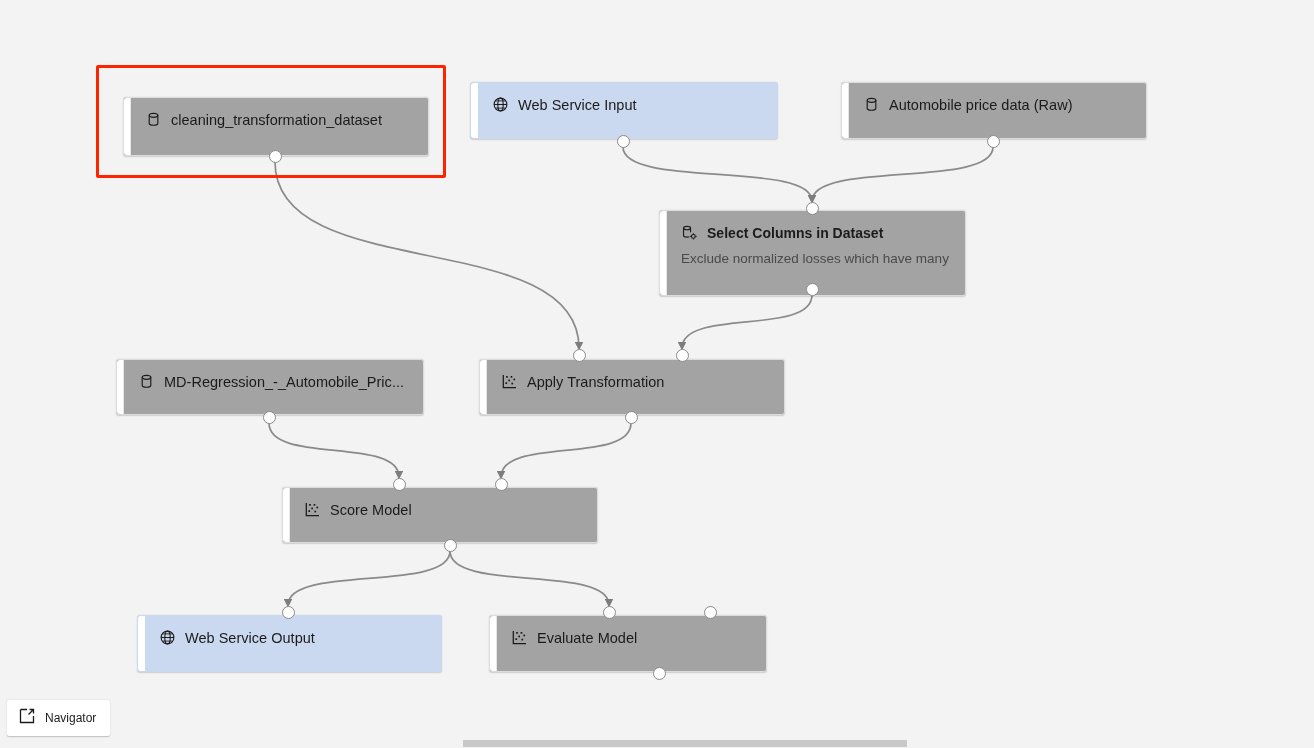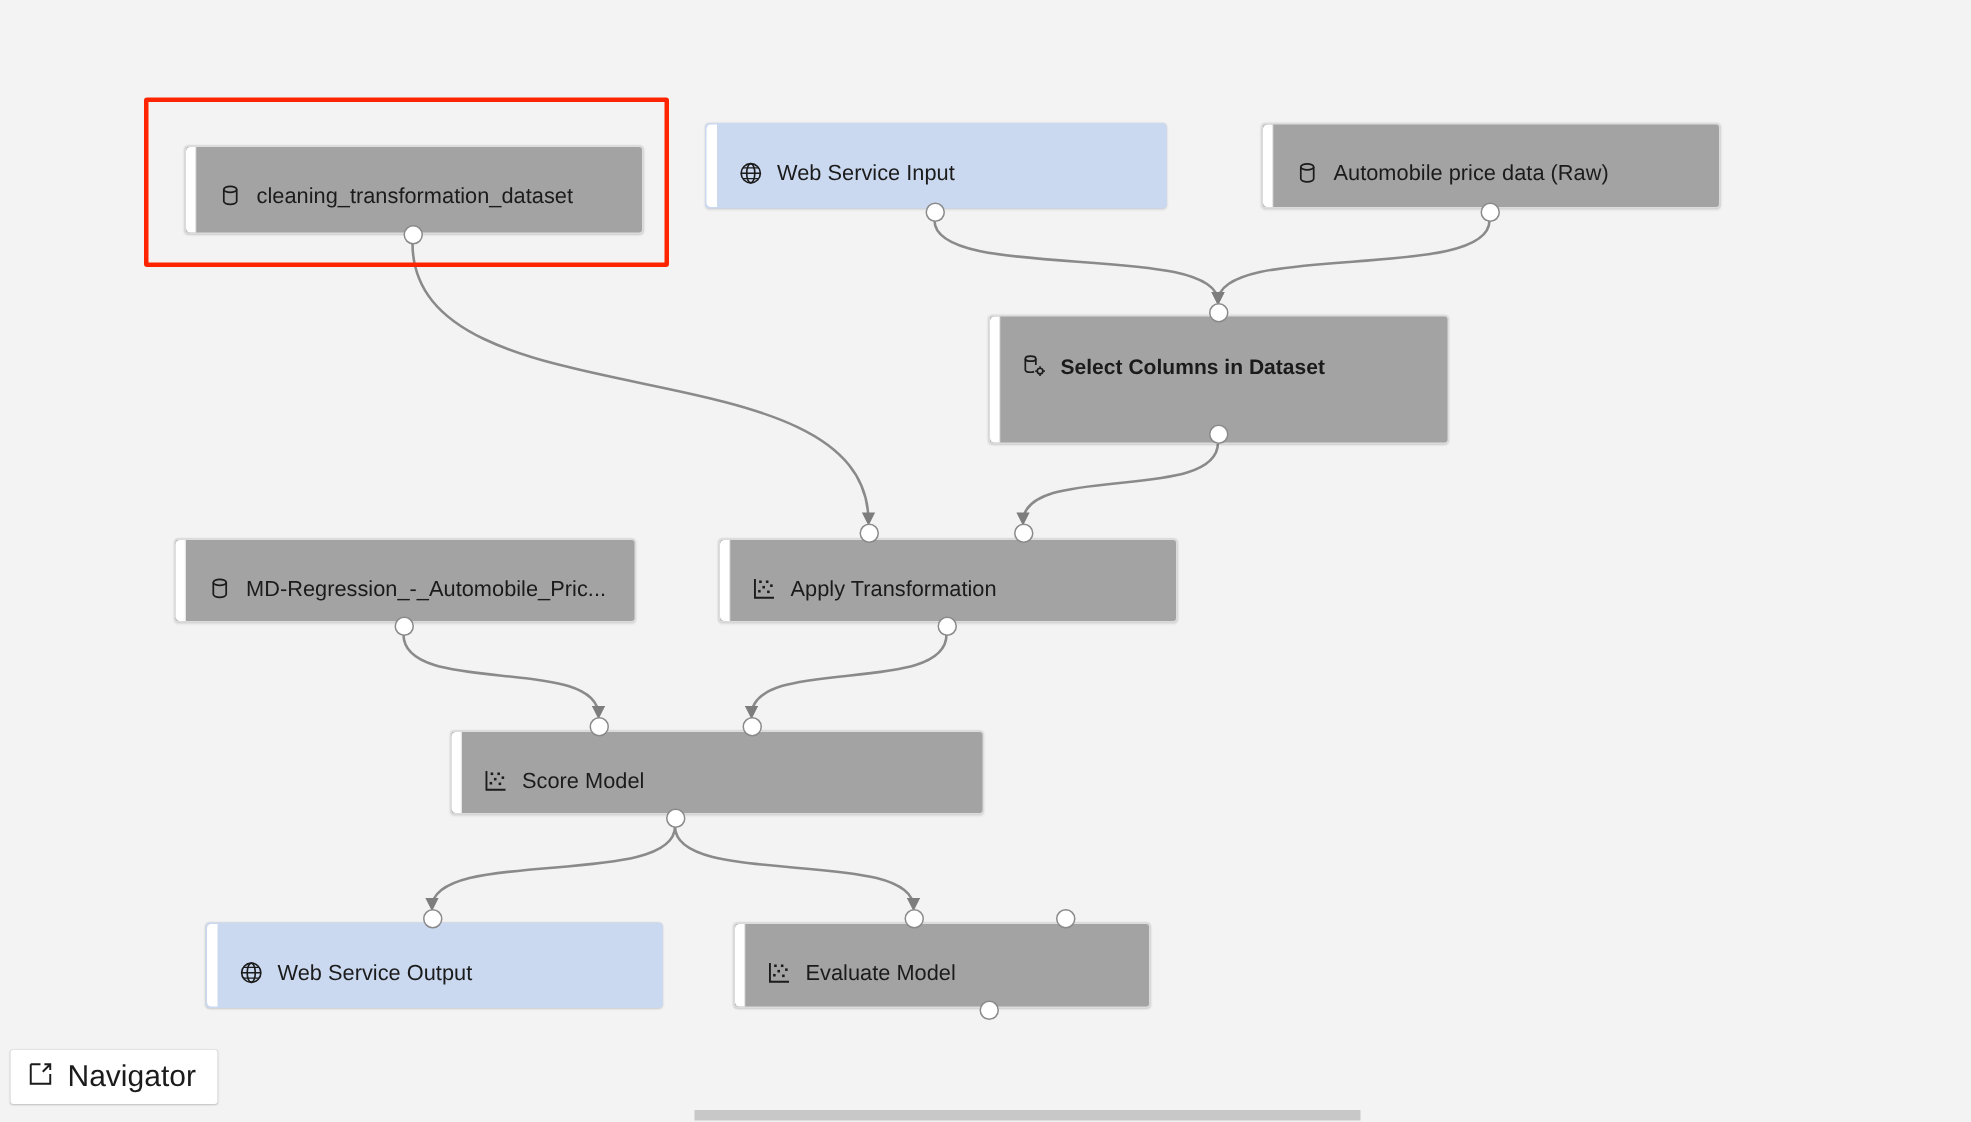--- a/index.html
+++ b/index.html
@@ -40,21 +40,21 @@
     left: 0; top: 0; bottom: 0;
     width: 7px;
     background: #ffffff;
     border-right: 1px solid #e6e6e6;
     border-radius: 3px 0 0 3px;
   }
   .node.blue .strip { border-right: none; }
   .node .body {
     position: absolute;
     left: 7px; right: 0; top: 0; bottom: 0;
-    padding: 24px 12px 0 14px;
+    padding: 13px 12px 0 14px;
   }
   .title-row {
     display: flex;
     align-items: center;
     gap: 9px;
   }
   .node-icon {
     width: 17px; height: 17px;
     display: flex;
     align-items: center;
@@ -101,21 +101,21 @@
     padding: 0 14px 0 11px;
     display: flex;
     align-items: center;
     gap: 9px;
     background: #ffffff;
     border-radius: 2px;
     box-shadow: 0 0.6px 1.8px rgba(0,0,0,0.13), 0 0.3px 0.9px rgba(0,0,0,0.10);
     z-index: 6;
   }
   #navigator .nav-label {
-    font-size: 20px;
+    font-size: 12px;
     color: #1b1b1b;
   }
   
   #hscroll-track {
     position: absolute;
     left: 0; bottom: 0;
     width: 1314px; height: 9px;
     background: transparent;
     z-index: 5;
   }
@@ -209,20 +209,21 @@
                 <g stroke="#1b1b1b" stroke-width="1.15">
                   <line x1="13.1" y1="9.2" x2="13.1" y2="10.3"></line>
                   <line x1="13.1" y1="14.9" x2="13.1" y2="16.0"></line>
                   <line x1="9.7" y1="12.6" x2="10.8" y2="12.6"></line>
                   <line x1="15.4" y1="12.6" x2="16.5" y2="12.6"></line>
                 </g>
               </svg>
             </span>
             <span class="node-title bold">Select Columns in Dataset</span>
           </div>
+          <div class="node-sub">Exclude normalized losses which have many</div>
         </div>
       </div>
       <div class="node" style="left: 116px; top: 359px; width: 308px; height: 56px;">
         <div class="strip"></div>
         <div class="body">
           <div class="title-row">
             <span class="node-icon">
               <svg width="17" height="17" viewBox="0 0 17 17">
                 <ellipse cx="8.5" cy="4.3" rx="4.3" ry="2.0" fill="none" stroke="#1b1b1b" stroke-width="1.15"></ellipse>
                 <path d="M4.2 4.3 V12.2 C4.2 13.3 6.1 14.2 8.5 14.2 C10.9 14.2 12.8 13.3 12.8 12.2 V4.3" fill="none" stroke="#1b1b1b" stroke-width="1.15"></path>
@@ -246,21 +247,21 @@
                   <rect x="7.3" y="6.6" width="1.7" height="1.7"></rect>
                   <rect x="4.4" y="9.3" width="1.7" height="1.7"></rect>
                   <rect x="10.4" y="9.7" width="1.7" height="1.7"></rect>
                 </g>
               </svg>
             </span>
             <span class="node-title">Apply Transformation</span>
           </div>
         </div>
       </div>
-      <div class="node" style="left: 300px; top: 487px; width: 356px; height: 56px;">
+      <div class="node" style="left: 282px; top: 487px; width: 316px; height: 56px;">
         <div class="strip"></div>
         <div class="body">
           <div class="title-row">
             <span class="node-icon">
               <svg width="17" height="17" viewBox="0 0 17 17">
                 <path d="M2.3 2.0 V14.5 H15.0" fill="none" stroke="#1b1b1b" stroke-width="1.25"></path>
                 <g fill="#1b1b1b">
                   <rect x="5.1" y="3.0" width="1.7" height="1.7"></rect>
                   <rect x="9.6" y="3.0" width="1.7" height="1.7"></rect>
                   <rect x="12.4" y="5.6" width="1.7" height="1.7"></rect>

